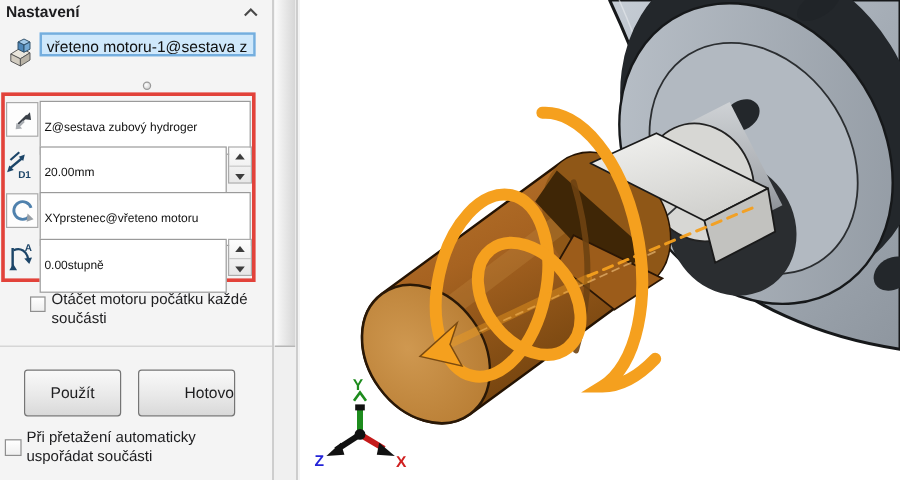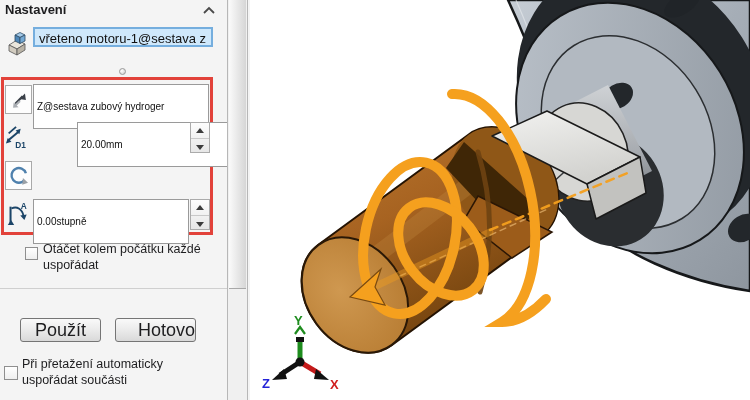--- a/index.html
+++ b/index.html
@@ -30,21 +30,21 @@
   .spin .dn { top:50%; border-top:1px solid #c9c9c9; }
   .tri { position:absolute; left:5px; width:0; height:0; border-left:4px solid transparent; border-right:4px solid transparent; }
   .tri-up { top:5px; border-bottom:5px solid #3c3c3c; }
   .tri-dn { top:6px; border-top:5px solid #3c3c3c; }
 
   .checkbox { position:absolute; width:13px; height:13px; background:linear-gradient(#fff,#efefef); border:1px solid #8f8f8f; cursor:pointer; }
   .cb-label { position:absolute; font-size:12.5px; line-height:16px; color:#1d1d1f; }
 
   .divider { position:absolute; left:0; top:288px; width:227px; height:1px; background:#cfcfcf; }
 
-  .btn { position:absolute; top:318px; width:81px; height:24px; border:1px solid #757575; border-radius:3px; background:linear-gradient(#f9f9f9,#e9e9e9 55%,#d9d9d9); font-size:18px; font-family:"Liberation Sans",sans-serif; color:#1d1d1f; cursor:pointer; }
+  .btn { position:absolute; top:308px; width:81px; height:39px; border:1px solid #757575; border-radius:3px; background:linear-gradient(#f9f9f9,#e9e9e9 55%,#d9d9d9); font-size:13px; font-family:"Liberation Sans",sans-serif; color:#1d1d1f; cursor:pointer; }
 
   
   .viewport { position:absolute; left:250px; top:0; width:500px; height:400px; background:#fff; }
 </style>
 </head>
 <body>
 
 <div class="stage">
 
   <div class="panel">
@@ -82,36 +82,37 @@
 
       <div class="row-icon" style="left:4px; top:124px;text-align:center;">
         <svg width="24" height="25" viewBox="0 0 26 27">
           <line x1="4" y1="9" x2="12" y2="2" stroke="#1c4568" stroke-width="2"></line>
           <line x1="3" y1="17" x2="15" y2="7" stroke="#1c4568" stroke-width="2.2"></line>
           <polygon points="1,20 7,18 3,14" fill="#1c4568"></polygon>
           <polygon points="17,4 11.5,6 15.5,10" fill="#1c4568"></polygon>
           <text x="11" y="25" font-size="9" font-weight="bold" fill="#1c4568" font-family="Liberation Sans,sans-serif">D1</text>
         </svg>
       </div>
-      <input class="fld" style="left: 33px; top: 122px; width: 156px; margin-left: 44px;" value="20.00mm">
+      <input class="fld" style="left: 33px; top: 122px; width: 156px;" value="20.00mm">
       <div class="spin" style="left:190px; top:122px;">
         <span class="up">
             <span class="tri tri-up"></span>
           </span>
         <span class="dn">
             <span class="tri tri-dn"></span>
           </span>
       </div>
 
       <div class="row-icon-box" style="left:5px; top:161px;">
         <svg width="22" height="22" viewBox="0 0 24 24">
           <path d="M19.5,9 A8,8 0 1 0 18,16.5" fill="none" stroke="#4f81ad" stroke-width="2.6"></path>
           <polygon points="15.5,21.5 21.8,19.3 16.3,14.2" fill="#9aa0a6"></polygon>
         </svg>
       </div>
+      <input class="fld" style="left: 33px; top: 160px; width: 176px;" value="XYprstenec@vřeteno motoru">
 
       <div class="row-icon" style="left:4px; top:201px;">
         <svg width="24" height="25" viewBox="0 0 26 27">
           <line x1="6" y1="5" x2="6" y2="23" stroke="#1c4568" stroke-width="2.2"></line>
           <polygon points="3,25 10,25 6.5,19.5" fill="#1c4568"></polygon>
           <path d="M7,7 C13,4 19,8 20,15" fill="none" stroke="#1c4568" stroke-width="2"></path>
           <polygon points="21,19.5 16.5,14.5 23.5,13.5" fill="#1c4568"></polygon>
           <text x="17" y="8" font-size="9" font-weight="bold" fill="#1c4568" font-family="Liberation Sans,sans-serif">A</text>
         </svg>
       </div>
@@ -119,21 +120,21 @@
       <div class="spin" style="left:190px; top:199px;">
         <span class="up">
             <span class="tri tri-up"></span>
           </span>
         <span class="dn">
             <span class="tri tri-dn"></span>
           </span>
       </div>
 
       <span class="checkbox" style="left:25px; top:247px;"></span>
-      <span class="cb-label" style="left:43px; top:241px; width:182px;">Otáčet kolem počátku každé uspořádat</span>
+      <span class="cb-label" style="left:43px; top:241px; width:182px;">Otáčet motoru počátku každé součásti</span>
 
       <div class="divider"></div>
 
 
       <button class="btn" style="left:20px;">Použít</button>
       <button class="btn" style="left:115px;text-align:right;">Hotovo</button>
 
       <span class="checkbox" style="left:4px; top:366px; width:14px; height:14px;"></span>
       <span class="cb-label" style="left:22px; top:356px; width:180px;">Při přetažení automaticky uspořádat součásti</span>
     </div>

